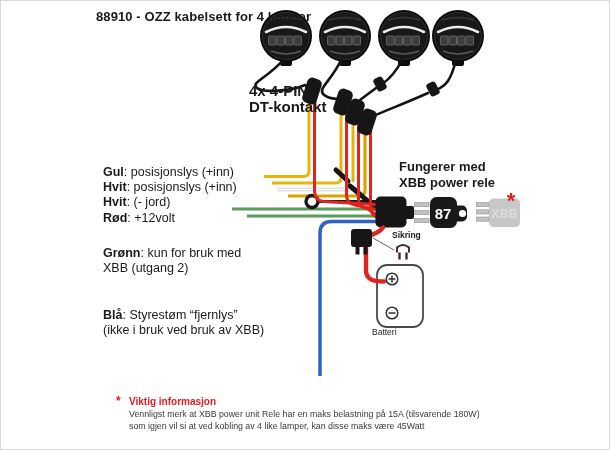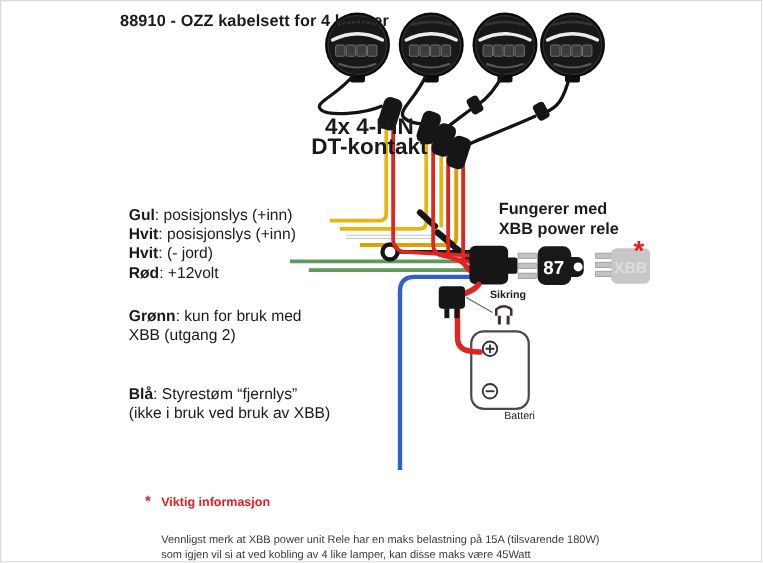--- a/index.html
+++ b/index.html
@@ -8,31 +8,31 @@
     --wire-red:#e02420; --accent-red:#e8191f; --xbb-gray:#c7c7c7;
   }
   html,body{margin:0;padding:0;background:#fff;}
   .canvas{
     position:relative;width:610px;height:450px;background:#fff;overflow:hidden;
     box-shadow:inset 0 0 0 1px #d9d9d9;
     font-family:"Liberation Sans",sans-serif;color:#1a1a1a;
   }
   .abs{position:absolute;}
   .title{left:96px;top:9px;font-size:13px;font-weight:600;letter-spacing:.1px;}
-  .dt-label{left:249px;top:94px;font-size:18px;font-weight:600;line-height:15.5px;text-align:center;}
+  .dt-label{left:249px;top:83px;font-size:15px;font-weight:600;line-height:15.5px;}
   .legend{left:103px;font-size:12.5px;line-height:15.2px;}
   .legend b{font-weight:700;text-align:center;}
   .lg-top{top:165px;}
   .lg-green{top:246px;}
   .lg-blue{top:308px;}
   .xbb-note{left:399px;top:159px;font-size:13px;font-weight:600;line-height:15.5px;}
   .sikring{left:392px;top:230px;font-size:8.5px;font-weight:700;}
-  .batteri{left:372px;top:327px;width:56px;text-align:right;font-size:8.5px;color:#222;}
+  .batteri{left:372px;top:327px;width:56px;text-align:left;font-size:8.5px;color:#222;}
   .footnote{left:116px;top:395px;font-size:8.8px;line-height:12px;color:#3a3a3a;}
-  .footnote .head-row{margin-bottom:16px;}
+  .footnote .head-row{margin-bottom:0;}
   .footnote .fn-ast{color:var(--accent-red);font-weight:700;font-size:12px;display:inline-block;width:13px;}
   .footnote .fn-head{color:var(--accent-red);font-weight:700;font-size:10px;}
   .footnote .fn-line{margin-left:13px;}
   svg{position:absolute;left:0;top:0;}
   svg text{font-family:"Liberation Sans",sans-serif;}
   .cable{stroke:#141414;stroke-width:2.6;fill:none;stroke-linecap:round;}
   .wy{stroke:var(--wire-yellow);stroke-width:3;fill:none;stroke-linejoin:round;}
   .wgold{stroke:var(--wire-gold);stroke-width:3.2;fill:none;stroke-linejoin:round;}
   .wwhite-case{stroke:#c4c4c4;stroke-width:3.4;fill:none;}
   .wwhite-core{stroke:var(--wire-white);stroke-width:1.8;fill:none;}

